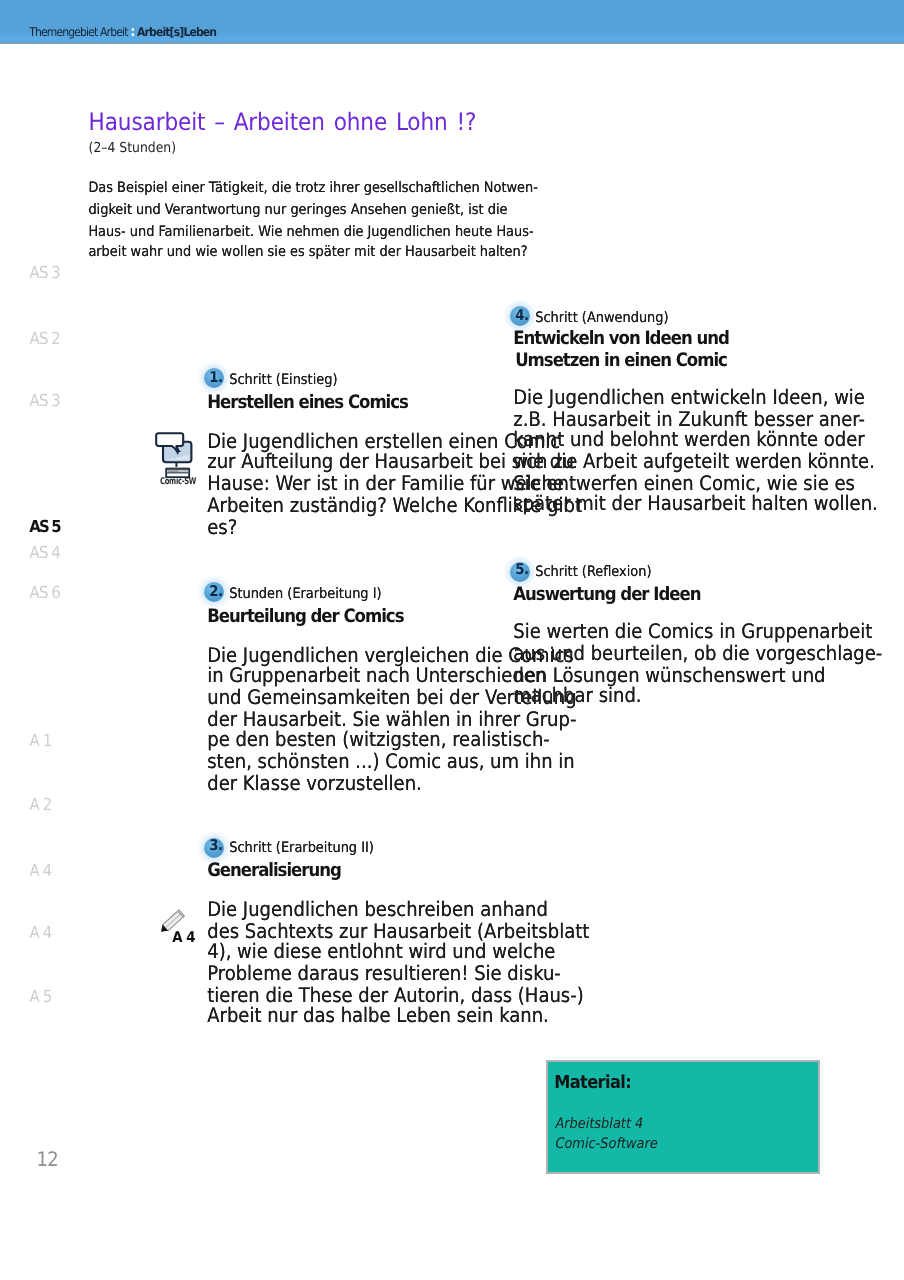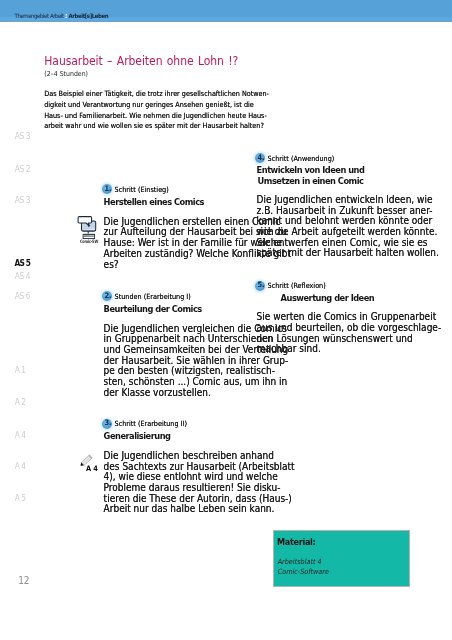--- a/index.html
+++ b/index.html
@@ -11,21 +11,21 @@
 
   
   .topbar{position:absolute;left:0;top:0;width:452px;height:22px;
          background:linear-gradient(to bottom,#55a1d8 0%,#55a1d8 74%,#5aa8e2 80%,#5cabe6 90%,#5ba7de 95%,#7f9fb4 99%,#7f9fb4 100%);}
   .tb-text{position:absolute;left:14.6px;top:11.9px;font-size:6.0px;line-height:7px;color:#15273a;white-space:nowrap;letter-spacing:-0.42px;}
   .tb-text span{vertical-align:baseline;}
   .tb-sep{color:#f2fbff;font-weight:bold;padding:0 1.3px;font-size:7.2px;position:relative;top:0.4px;}
   .tb-title{font-weight:bold;}
 
   
-  .title{position:absolute;left:44.3px;top:53.9px;font-size:12.0px;letter-spacing:-0.06px;word-spacing:1.05px;line-height:14px;color:#be185d;white-space:nowrap;}
+  .title{position:absolute;left:44.3px;top:53.9px;font-size:12.0px;letter-spacing:-0.06px;word-spacing:1.05px;line-height:14px;color:#6d28d9;white-space:nowrap;}
   .subtitle{position:absolute;left:44.3px;top:69.8px;font-size:6.9px;line-height:8px;color:#222222;white-space:nowrap;}
   .intro{position:absolute;left:44.2px;top:89.3px;font-size:7.2px;line-height:10.7px;color:#1d1d1d;white-space:pre;text-shadow:0 0 0.22px #1d1d1d;}
 
   
   .side{position:absolute;left:14.8px;font-size:8.3px;line-height:9px;color:#cecece;letter-spacing:-0.45px;white-space:nowrap;}
   .side.on{color:#121212;font-weight:bold;letter-spacing:-0.9px;left:14.6px;}
 
   
   .step{position:absolute;}
   .step .lbl{position:absolute;left:10.6px;top:2.2px;font-size:7.2px;line-height:8px;color:#1d1d1d;white-space:nowrap;text-shadow:0 0 0.2px #1d1d1d;}
@@ -131,21 +131,21 @@
 kannt und belohnt werden könnte oder
 wie die Arbeit aufgeteilt werden könnte.
 Sie entwerfen einen Comic, wie sie es
 später mit der Hausarbeit halten wollen.</div>
       </div>
       <div class="step" style="left: 257px; top: 280.3px; width: 140px;">
         <div class="bub">
           <b>5.</b>
         </div>
         <div class="lbl">Schritt (Reflexion)</div>
-        <div class="hd" style="top: 12px; margin-left: 24px;">Auswertung der Ideen</div>
+        <div class="hd" style="top: 12px;">Auswertung der Ideen</div>
         <div class="bd" style="top: 31.9px;">Sie werten die Comics in Gruppenarbeit
 aus und beurteilen, ob die vorgeschlage-
 nen Lösungen wünschenswert und
 machbar sind.</div>
       </div>
     </div>
 
   <div class="ico" style="left:77px;top:214px;width:22px;height:31px;">
     <svg width="22" height="31" viewBox="0 0 22 31" shape-rendering="geometricPrecision">
       <g>

